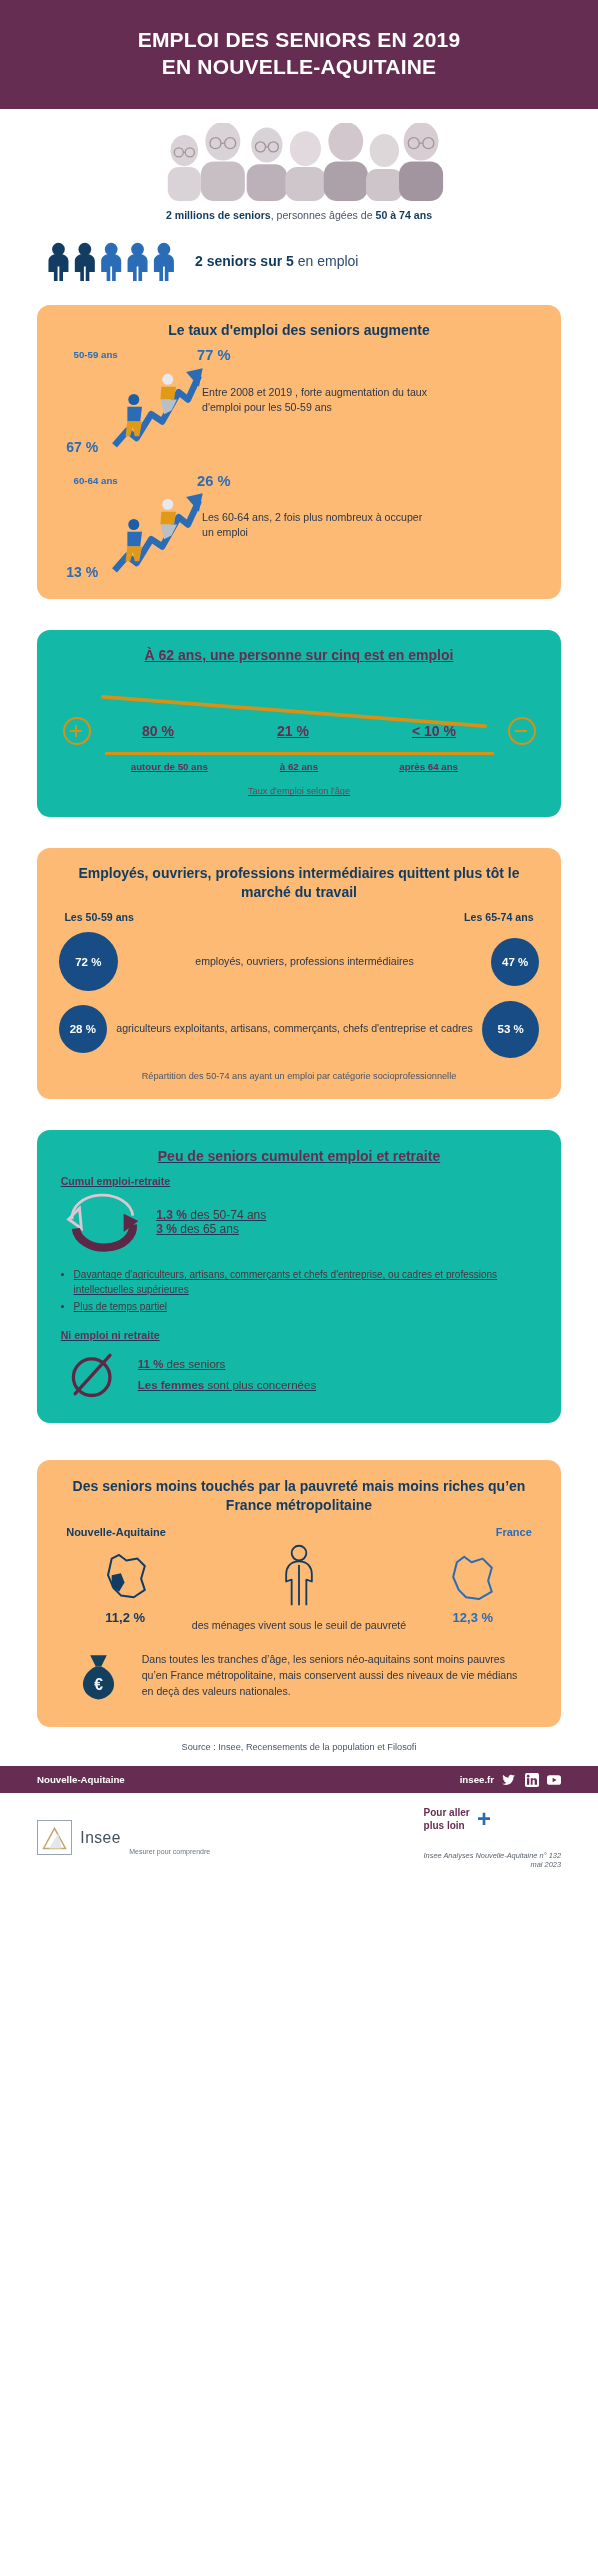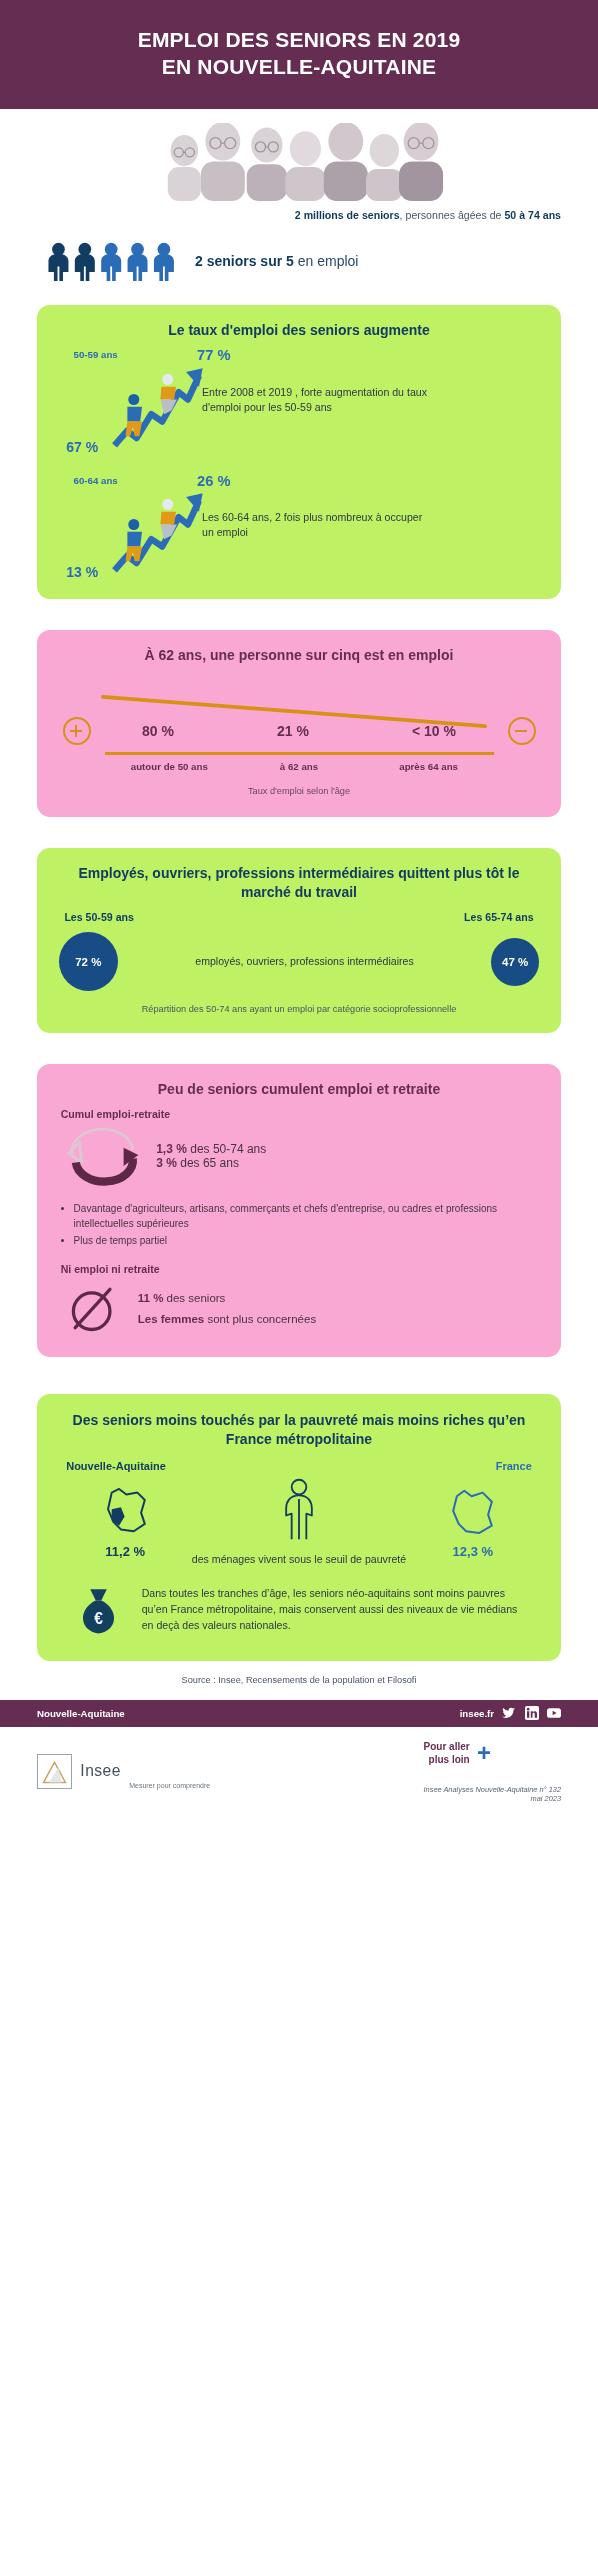--- a/index.html
+++ b/index.html
@@ -19,21 +19,21 @@
   }
   .header h1 {
     color: #ffffff;
     font-size: 21px;
     line-height: 1.3;
     font-weight: bold;
     letter-spacing: 0.2px;
   }
 
   
-  .intro { padding: 14.7px 37px 0 37px; text-align: right; }
+  .intro { padding: 14.7px 37px 0 37px; text-align: center; }
   .crowd { display:block; margin: 0 auto; }
   .intro-caption {
     margin-top: 7.4px;
     font-size: 10.6px;
     color: #4a5568;
   }
   .intro-caption b { color: #11395e; }
 
   .ratio-row {
     display: flex;
@@ -45,22 +45,22 @@
   .ratio-text { font-size: 14px; color:#11395e; }
   .ratio-text b { font-weight: bold; }
   .ratio-text .light { font-weight: normal; color:#2a4a6b; }
 
   
   .card {
     margin: 14.7px 37px;
     border-radius: 13px;
     padding: 16.6px 20px 18.4px 20px;
   }
-  .card.blue { background: #bef264; }
-  .card.pink { background: #f9a8d4; }
+  .card.blue { background: #fdba74; }
+  .card.pink { background: #14b8a6; text-decoration: underline; }
   .card-title {
     text-align: center;
     font-size: 14px;
     font-weight: bold;
     line-height: 1.35;
     margin-bottom: 5.5px;
   }
   .card.blue .card-title { color: #133c63; }
   .card.pink .card-title { color: #662d52; }
 
@@ -187,21 +187,21 @@
     display:flex; align-items:center; justify-content: space-between;
     padding: 13px 37px 16.6px 37px;
   }
   .insee-logo { display:flex; align-items:center; gap: 8.3px; }
   .insee-mark {
     width: 35px; height: 35px; border:1.5px solid #9aa4ae;
     position: relative; background:#fff;
   }
   .insee-name { font-size: 15.6px; color:#44505c; letter-spacing:0.5px; }
   .insee-tag { font-size: 7px; color:#6b7680; margin-top:1.8px; }
-  .foot-right { text-align: right; display:flex; align-items:center; gap:7.4px; }
+  .foot-right { text-align: left; display:flex; align-items:center; gap:7.4px; }
   .pour-aller { font-size: 10px; font-weight: bold; color:#662d52; line-height:1.3; }
   .plus-sign { font-size: 24px; color:#2b6cb6; font-weight: bold; line-height:1; }
   .foot-meta { font-size: 7.4px; color:#5a6470; font-style: italic; margin-top: 19px; text-align:right; }
 </style>
 </head>
 <body>
 
 <div class="page">
 
   <div class="header">
@@ -336,20 +336,25 @@
     <div class="card-title">Employés, ouvriers, professions intermédiaires quittent plus tôt le marché du travail</div>
     <div class="csp-heads">
       <div class="csp-head">Les 50-59 ans</div>
       <div class="csp-head">Les 65-74 ans</div>
     </div>
     <div class="csp-row">
       <div class="bubble b72">72 %</div>
       <div class="csp-mid">employés, ouvriers, professions intermédiaires</div>
       <div class="bubble b47">47 %</div>
     </div>
+    <div class="csp-row">
+      <div class="bubble b28">28 %</div>
+      <div class="csp-mid">agriculteurs exploitants, artisans, commerçants, chefs d'entreprise et cadres</div>
+      <div class="bubble b53">53 %</div>
+    </div>
     <div class="caption">Répartition des 50-74 ans ayant un emploi par catégorie socioprofessionnelle</div>
   </div>
 
   <div class="card pink" style="margin-top:31px;">
     <div class="card-title">Peu de seniors cumulent emploi et retraite</div>
     <div class="sub-head">Cumul emploi-retraite</div>
     <div class="cumul-row">
       <svg width="79" height="68" viewBox="0 0 86 74">
         <path d="M10 34 A30 22 0 0 1 76 30" stroke="#dcc8d2" stroke-width="3" fill="none"></path>
         <path d="M18 22 L6 34 L20 44 Z" fill="none" stroke="#dcc8d2" stroke-width="3"></path>

